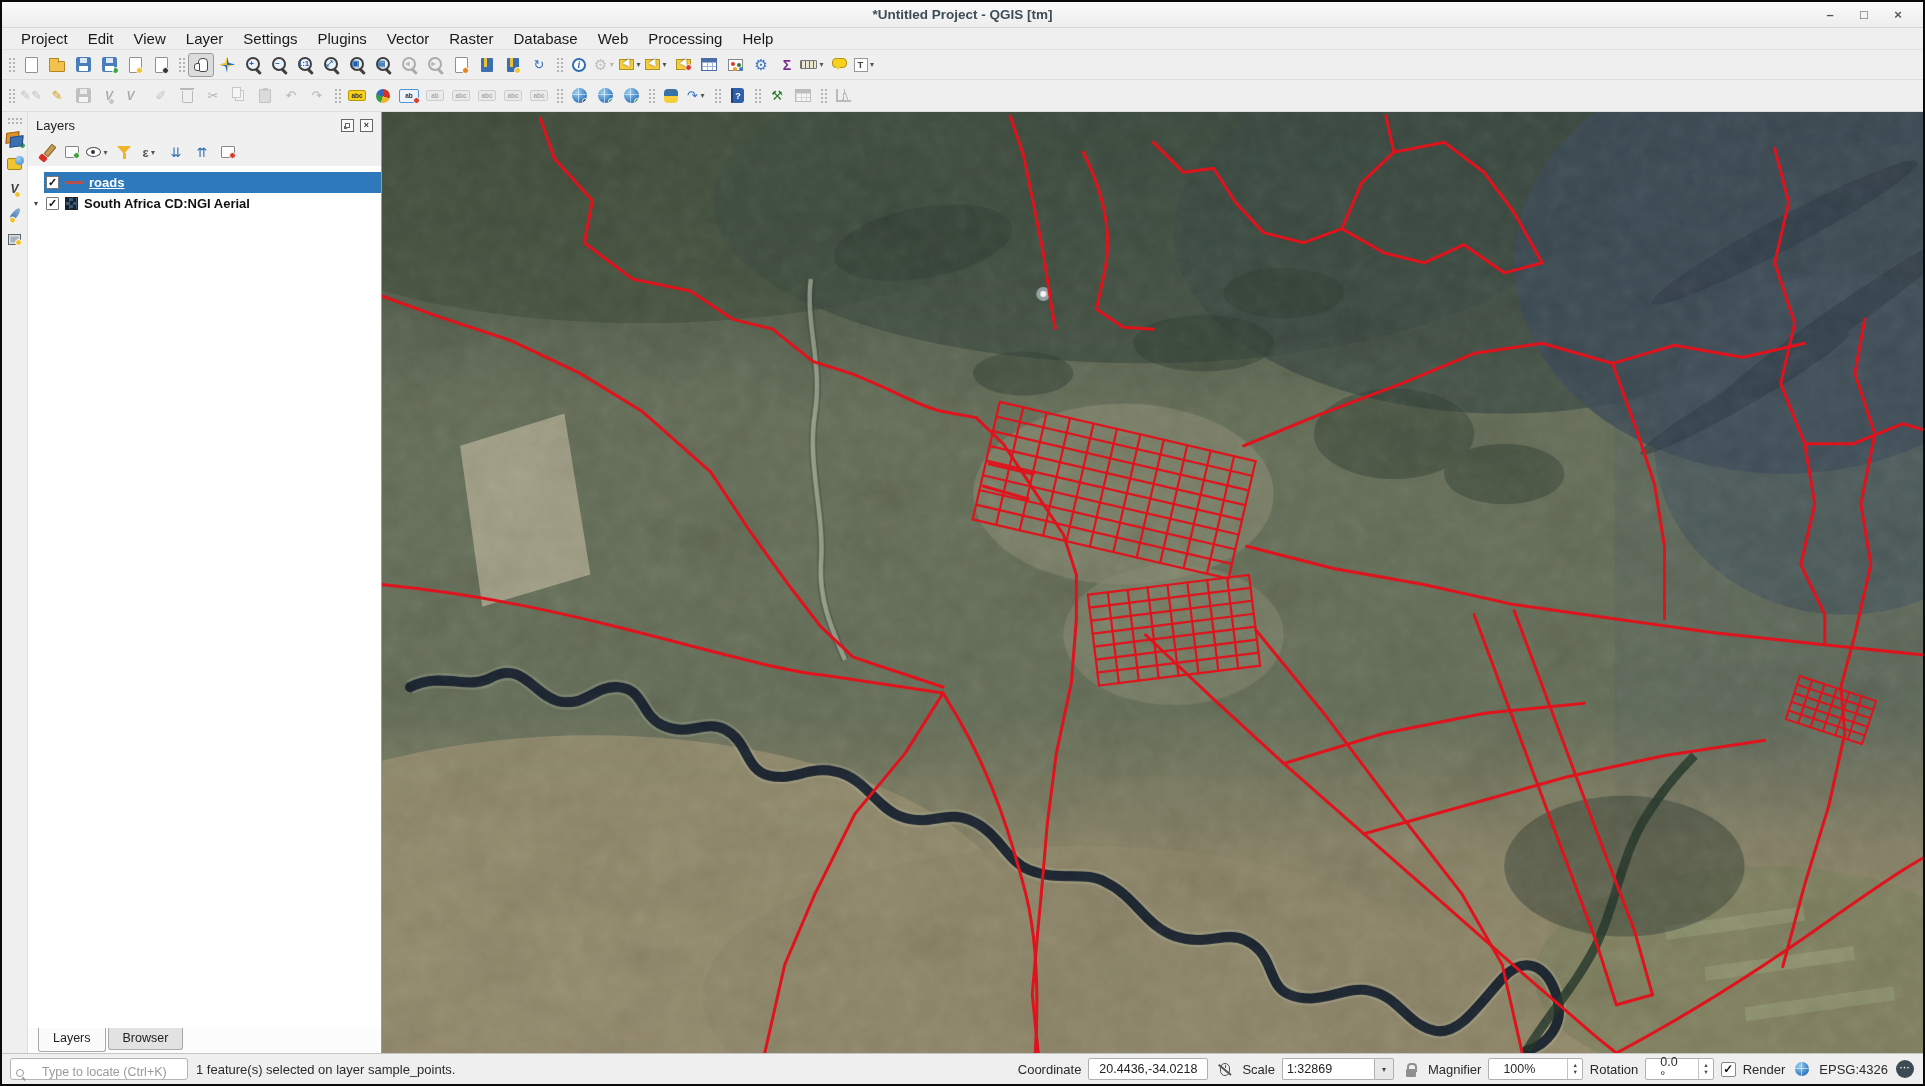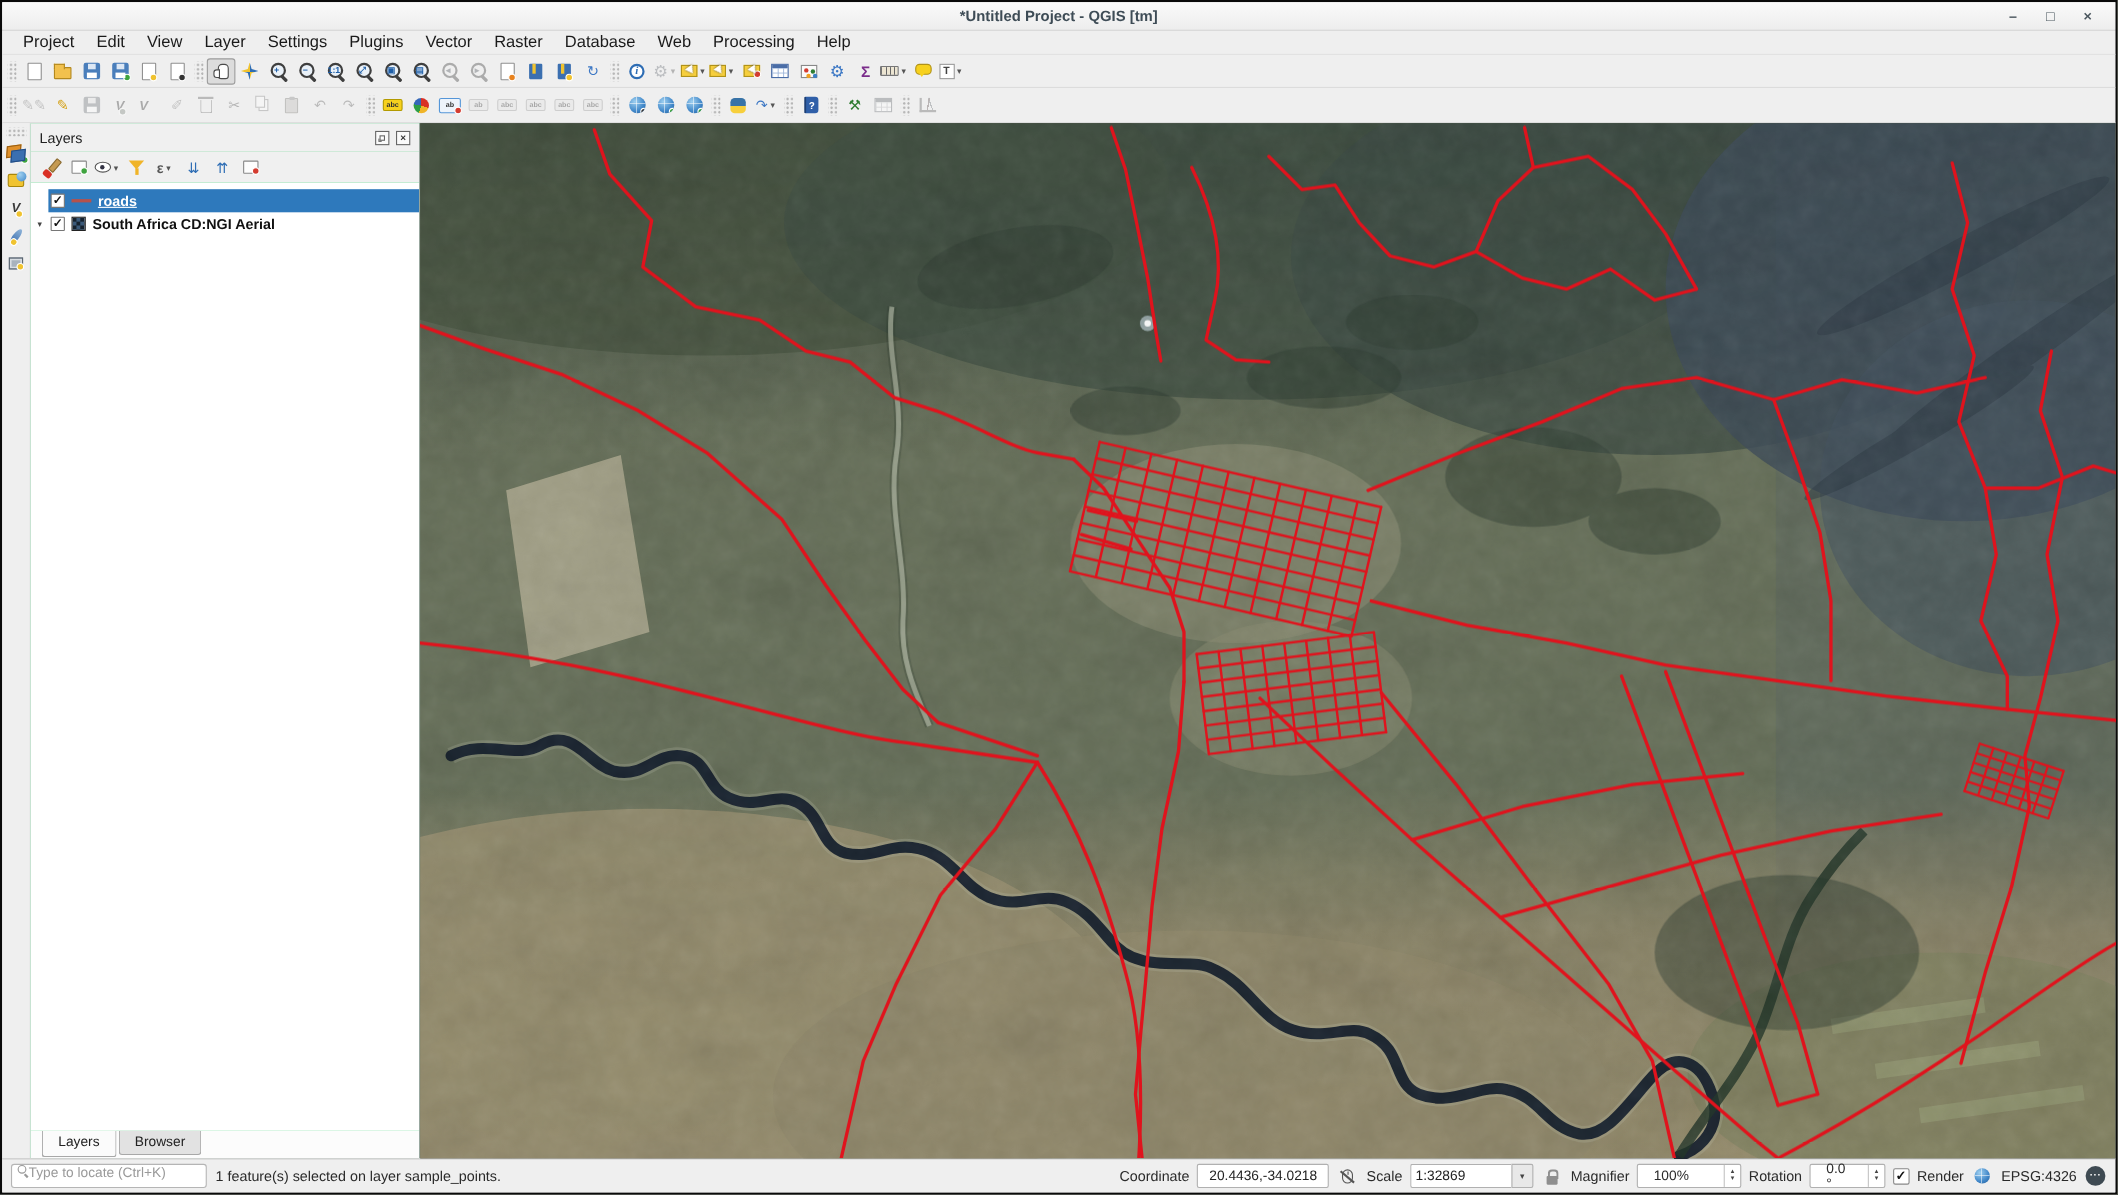--- a/index.html
+++ b/index.html
@@ -161,21 +161,21 @@
          border-top:none; border-radius:0 0 3px 3px;}
   .tab.on { background:#fbfbfb; padding-bottom:6px;}
 
   .mapwrap { flex:1; position:relative; background:#5d6853; min-width:0;}
   .mapwrap svg { position:absolute; inset:0; width:100%; height:100%; display:block;}
 
   
   .statusbar { height:31px; flex:0 0 31px; background:#efefef; border-top:1px solid #c6c6c6;
                display:flex; align-items:center; padding:0 8px; gap:8px; font-size:13px; color:#2a2a2a;}
   .locator { width:178px; height:22px; background:#fff; border:1px solid #b5b5b5; border-radius:3px;
-             display:flex; align-items:flex-start; padding:0 5px; gap:0; flex:none;}
+             display:flex; align-items:flex-end; padding:0 5px; gap:16px; flex:none;}
   .locmag { width:10px; height:10px; position:relative; flex:none;}
   .locmag::before{content:"";position:absolute;left:0;top:0;width:6px;height:6px;border:1.5px solid #999;border-radius:50%;}
   .locmag::after{content:"";position:absolute;right:0;bottom:0;width:4px;height:1.5px;background:#999;transform:rotate(45deg);}
   .locator input { border:none; outline:none; flex:1; font-size:12.5px; font-family:inherit; color:#333; min-width:0; background:transparent;}
   .locator input::placeholder { color:#9a9a9a; }
   .smsg { white-space:nowrap; }
   .sright { margin-left:auto; display:flex; align-items:center; gap:7px; }
   .slab { white-space:nowrap; }
   .sbox { height:22px; border:1px solid #b0b0b0; border-radius:2px; background:#fff; font-size:12.5px;
           font-family:Liberation Sans, sans-serif; color:#222; padding:0 4px; text-align:left;}

